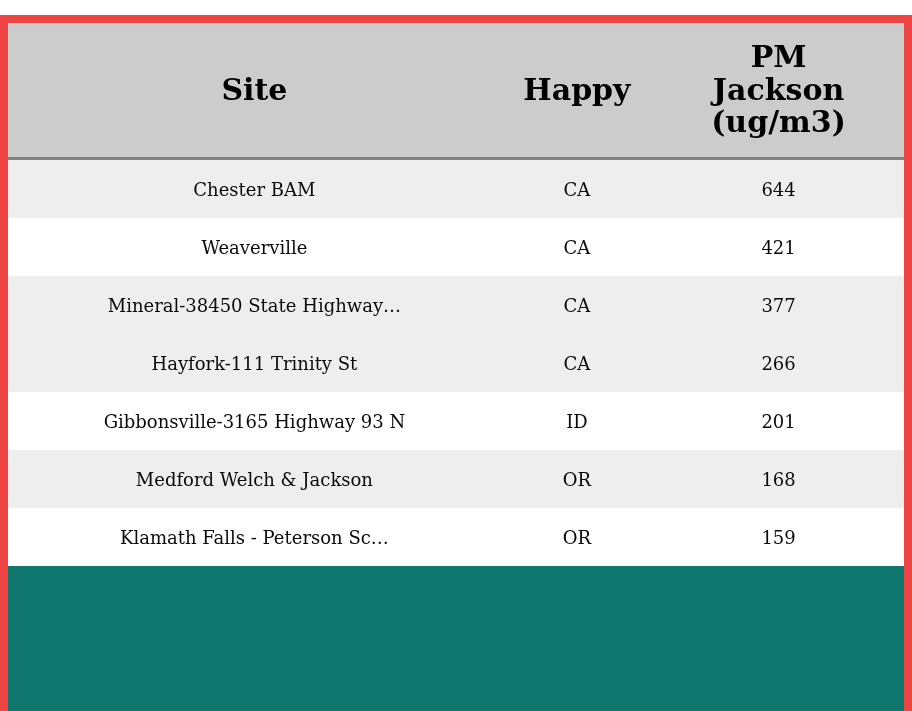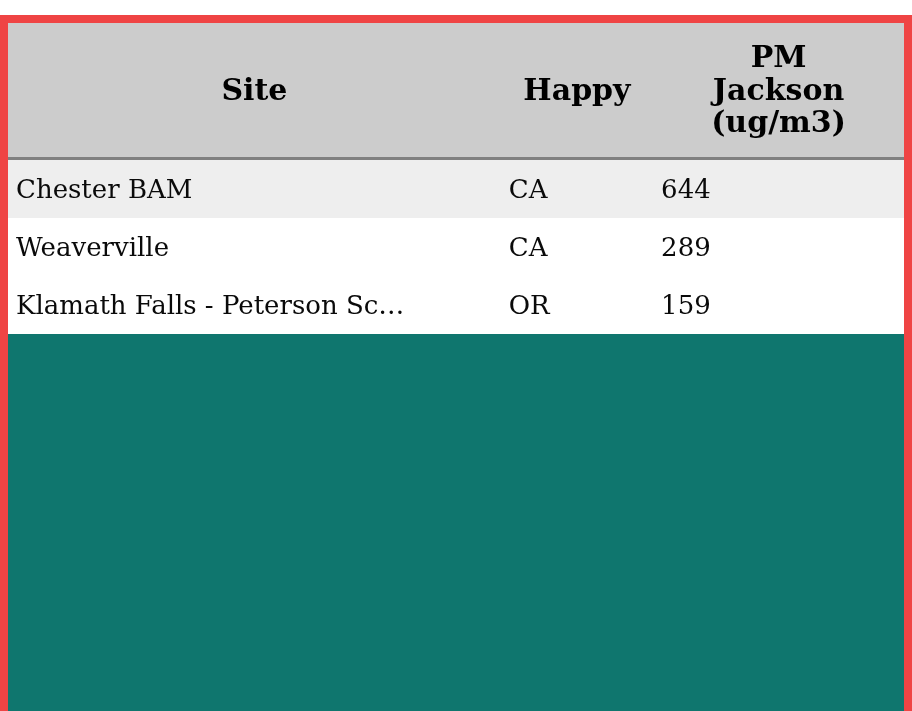--- a/index.html
+++ b/index.html
@@ -40,24 +40,25 @@
     vertical-align: middle;
     padding: 6px 4px;
     height: 122px;
     border: none;
     border-bottom: 3px solid #808080;
   }
 
   tbody td {
     font-family: "DejaVu Serif", "Liberation Serif", serif;
     font-weight: normal;
-    font-size: 26px;
+    font-size: 18px;
     color: #0a0a0a;
+    text-align: center;
     vertical-align: middle;
-    padding: 0 8px;
+    padding: 0 15px;
     height: 58px;
     border: none;
     white-space: nowrap;
     overflow: hidden;
   }
 
   tbody tr.row-odd td {
     background: #eeeeee;
   }
   tbody tr.row-even td {
@@ -91,21 +92,41 @@
     </thead>
     <tbody>
       <tr class="row-odd">
         <td>Chester BAM</td>
         <td>CA</td>
         <td>644</td>
       </tr>
       <tr class="row-even">
         <td>Weaverville</td>
         <td>CA</td>
-        <td>289</td>
+        <td>421</td>
+      </tr>
+      <tr class="row-odd">
+        <td>Mineral-38450 State Highway…</td>
+        <td>CA</td>
+        <td>377</td>
+      </tr>
+      <tr class="row-odd">
+        <td>Hayfork-111 Trinity St</td>
+        <td>CA</td>
+        <td>266</td>
+      </tr>
+      <tr class="row-even">
+        <td>Gibbonsville-3165 Highway 93 N</td>
+        <td>ID</td>
+        <td>201</td>
+      </tr>
+      <tr class="row-odd">
+        <td>Medford Welch &amp; Jackson</td>
+        <td>OR</td>
+        <td>168</td>
       </tr>
       <tr class="row-even">
         <td>Klamath Falls - Peterson Sc…</td>
         <td>OR</td>
         <td>159</td>
       </tr>
     </tbody>
   </table>
 </div>
 

